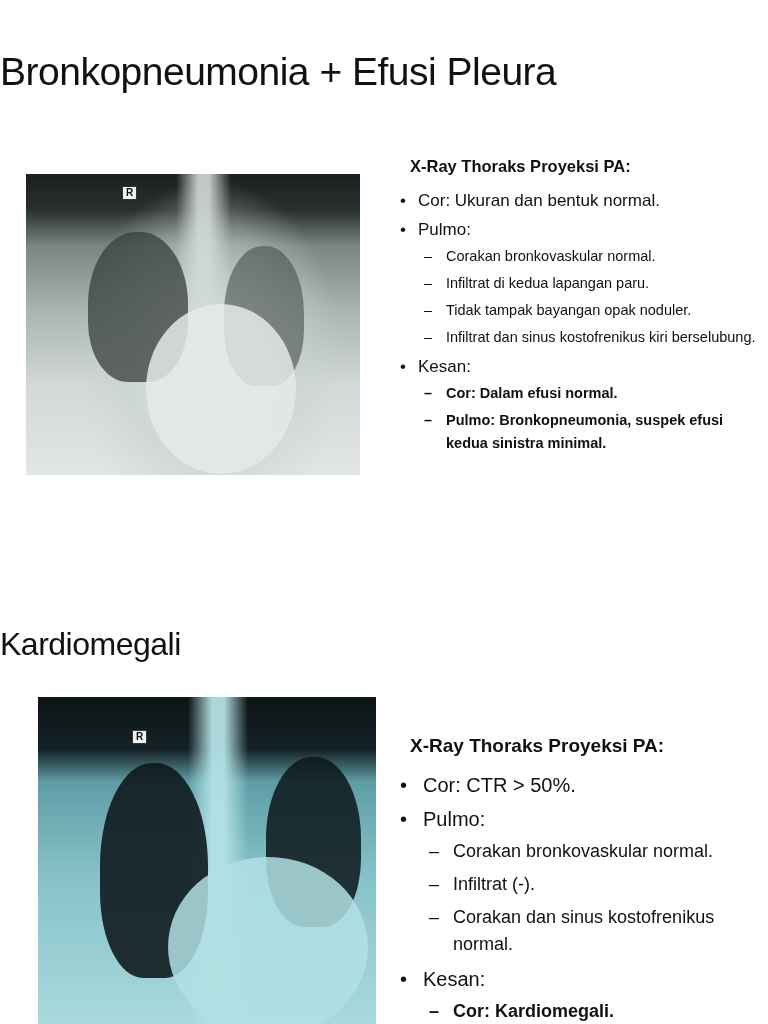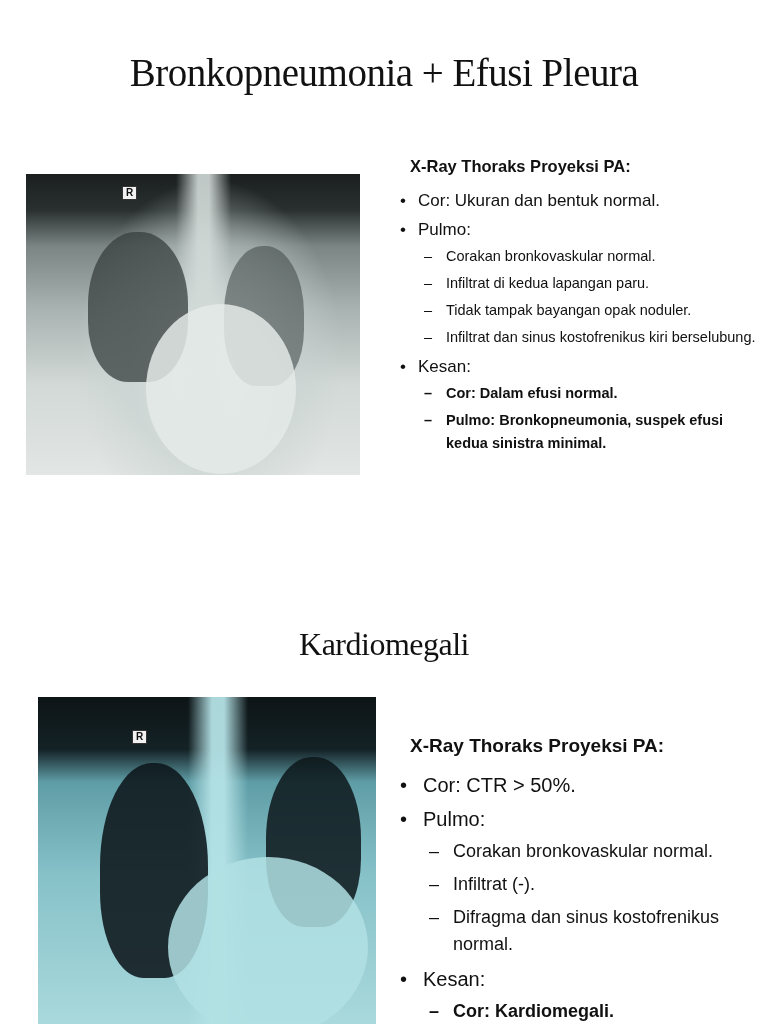--- a/index.html
+++ b/index.html
@@ -8,24 +8,23 @@
       background: #ffffff;
       font-family: "Liberation Sans", "DejaVu Sans", sans-serif;
       color: #111111;
       position: relative;
     }
     .slide { position: absolute; left: 0; width: 768px; }
     .slide-1 { top: 0; height: 520px; }
     .slide-2 { top: 520px; height: 504px; }
 
     .title {
-      position: absolute; left: 0; width: 768px; text-align: center;
+      position: absolute; left: 0; width: 768px; text-align: left;
       font-weight: normal; color: #111;
       letter-spacing: -0.5px;
-      font-family: Liberation Serif, serif;
     }
     .slide-1 .title { top: 50px; font-size: 39px; }
     .slide-2 .title { top: 106px; font-size: 32px; }
 
     .xray {
       position: absolute; overflow: hidden;
     }
     .slide-1 .xray {
       left: 26px; top: 174px; width: 334px; height: 301px;
       background:
@@ -142,21 +141,21 @@
       <li>
         <span class="bullet">•</span>
         <span>Cor: CTR &gt; 50%.</span>
       </li>
       <li>
         <span class="bullet">•</span>
         <span>Pulmo:</span>
         <ul class="lvl2">
           <li><span class="dash">–</span><span>Corakan bronkovaskular normal.</span></li>
           <li><span class="dash">–</span><span>Infiltrat (-).</span></li>
-          <li><span class="dash">–</span><span>Difragma dan sinus kostofrenikus normal.</span></li>
+          <li><span class="dash">–</span><span>Corakan dan sinus kostofrenikus normal.</span></li>
         </ul>
       </li>
       <li>
         <span class="bullet">•</span>
         <span>Kesan:</span>
         <ul class="lvl2 bold">
           <li><span class="dash">–</span><span>Cor: Kardiomegali.</span></li>
         </ul>
       </li>
     </ul>

